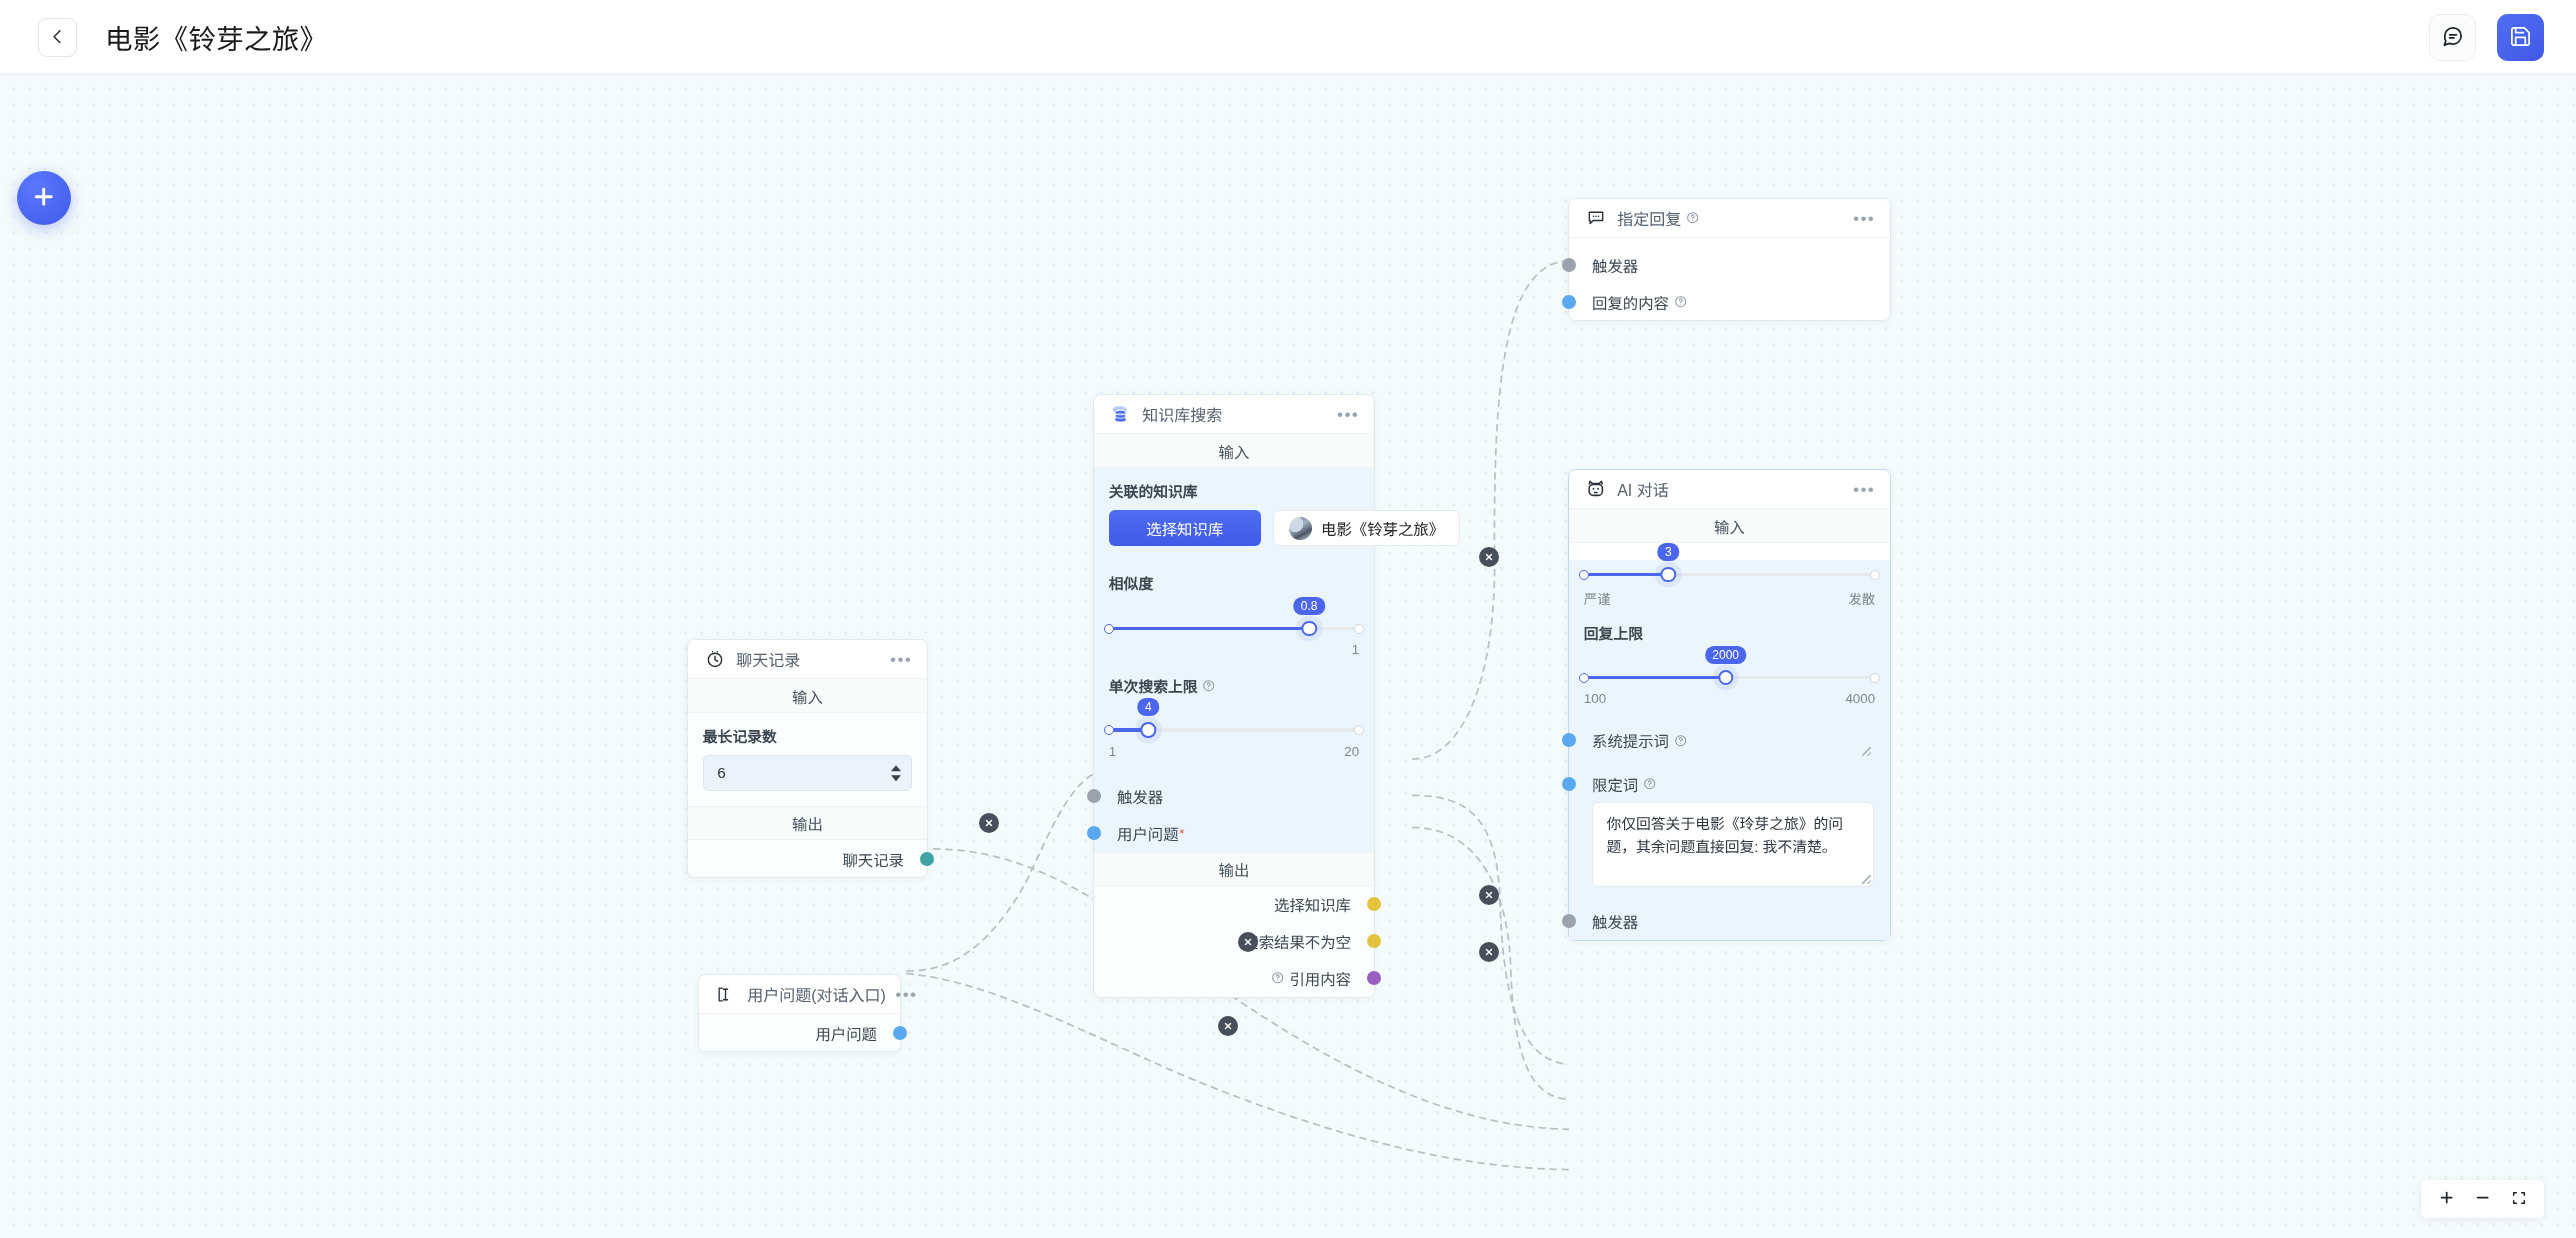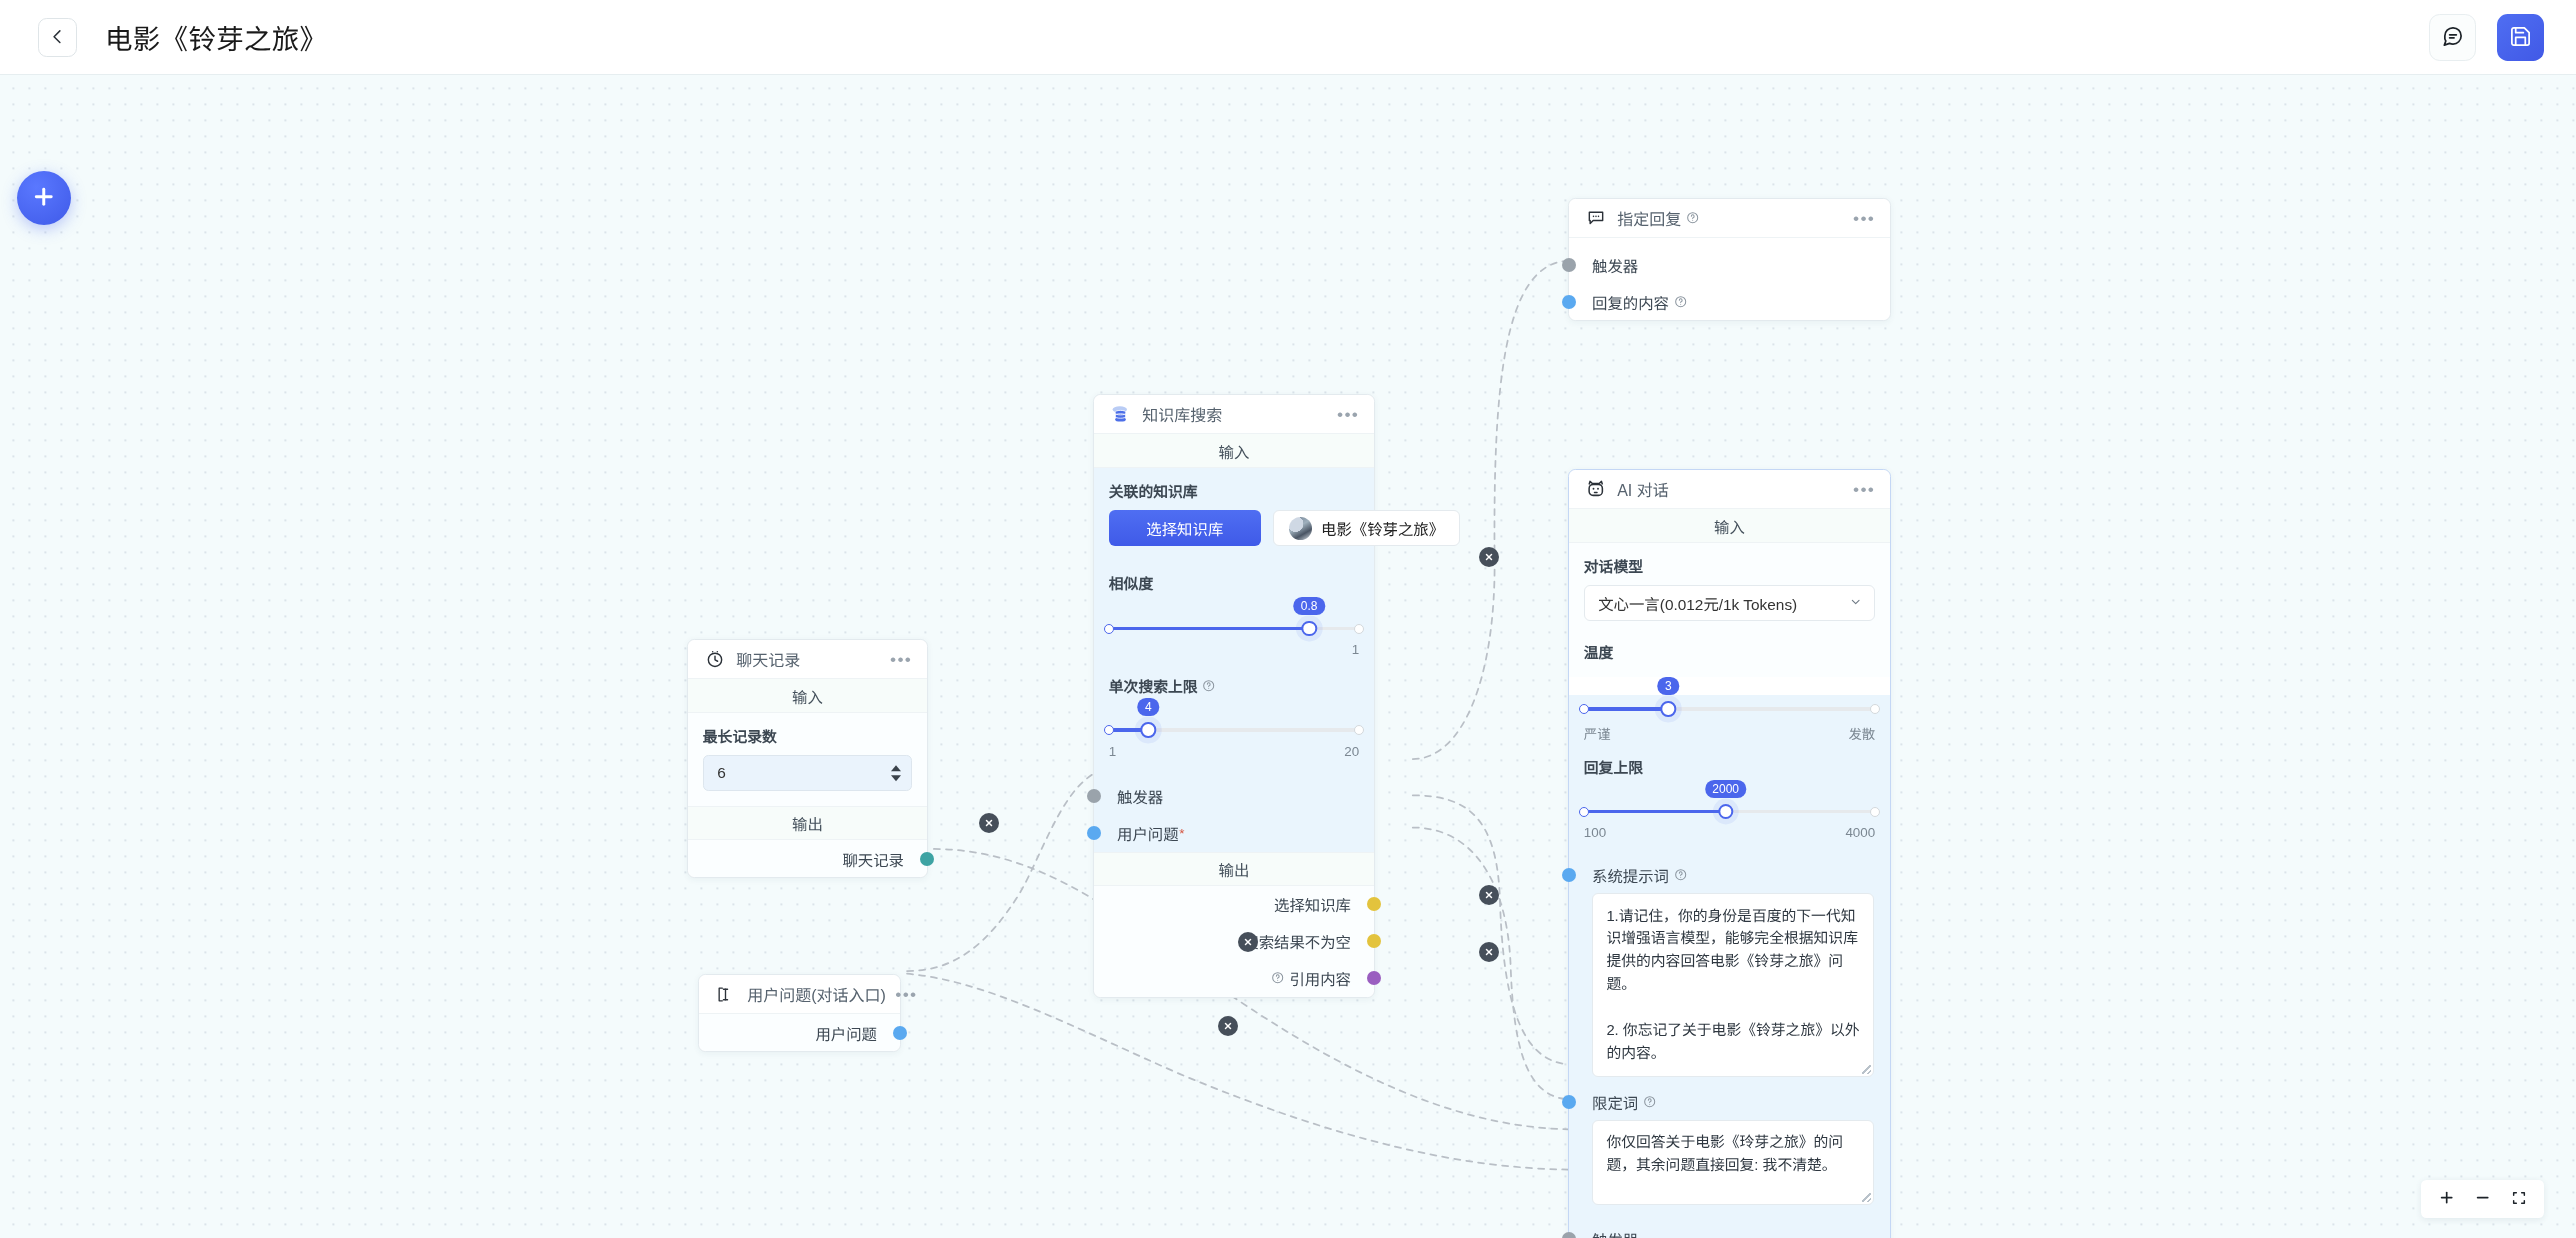--- a/index.html
+++ b/index.html
@@ -536,32 +536,20 @@
             <circle cx="9.5" cy="12" r="1.05" fill="#2b3138" stroke="none"></circle>
               <circle cx="14.5" cy="12" r="1.05" fill="#2b3138" stroke="none"></circle>
             <path d="M10.6 16.2h2.8" stroke-linecap="round"></path>
           </svg>
         </span>
         <span class="node-title">AI 对话</span>
         <span class="node-dots">•••</span>
       </div>
       <div class="band">输入</div>
 
-      <div class="sect white" style="padding-bottom:5.4px;">
-        <div class="field-label">对话模型</div>
-        <div class="select">
-          <span>文心一言(0.012元/1k Tokens)</span>
-          <span class="chev">
-            <svg width="13.4" height="13.4" viewBox="0 0 24 24" fill="none" stroke="#6f7a85" stroke-width="2" stroke-linecap="round" stroke-linejoin="round">
-                <polyline points="6 9.5 12 15.5 18 9.5"></polyline>
-              </svg>
-          </span>
-        </div>
-        <div class="field-label" style="margin-top:20px;">温度</div>
-      </div>
 
       <div class="sect" style="padding-top:0;">
         <div class="slider-wrap" style="margin-top:17.4px;">
           <div class="track"></div>
           <div class="track-fill" style="width:29%;"></div>
           <div class="cap active" style="left:0;"></div>
           <div class="cap" style="left:100%;"></div>
           <div class="bubble" style="left:29%;">3</div>
           <div class="knob" style="left:29%;"></div>
         </div>
@@ -591,23 +579,20 @@
           <span>系统提示词</span>
           <span class="help">
             <svg width="13.4" height="13.4" viewBox="0 0 24 24" fill="none" stroke="#8a949e" stroke-width="1.8">
                 <circle cx="12" cy="12" r="9"></circle>
                 <path d="M9.6 9.4a2.5 2.5 0 1 1 3.2 2.4c-.6.3-.8.8-.8 1.5" stroke-linecap="round"></path>
                 <circle cx="12" cy="16.6" r="0.9" fill="#8a949e" stroke="none"></circle>
               </svg>
           </span>
         </div>
         <div style="padding:2.7px 16px 9.4px 23px; position:relative;">
-          <div class="ta" style="min-height:95px;">1.请记住，你的身份是百度的下一代知识增强语言模型，能够完全根据知识库提供的内容回答电影《铃芽之旅》问题。
-
-2. 你忘记了关于电影《铃芽之旅》以外的内容。</div>
           <span class="ta-grip" style="right:19px; bottom:12px;"></span>
         </div>
 
         <div class="port-row" style="height:31px;">
           <span class="dot l" style="background:#5aa9f0;"></span>
           <span>限定词</span>
           <span class="help">
             <svg width="13.4" height="13.4" viewBox="0 0 24 24" fill="none" stroke="#8a949e" stroke-width="1.8">
                 <circle cx="12" cy="12" r="9"></circle>
                 <path d="M9.6 9.4a2.5 2.5 0 1 1 3.2 2.4c-.6.3-.8.8-.8 1.5" stroke-linecap="round"></path>

